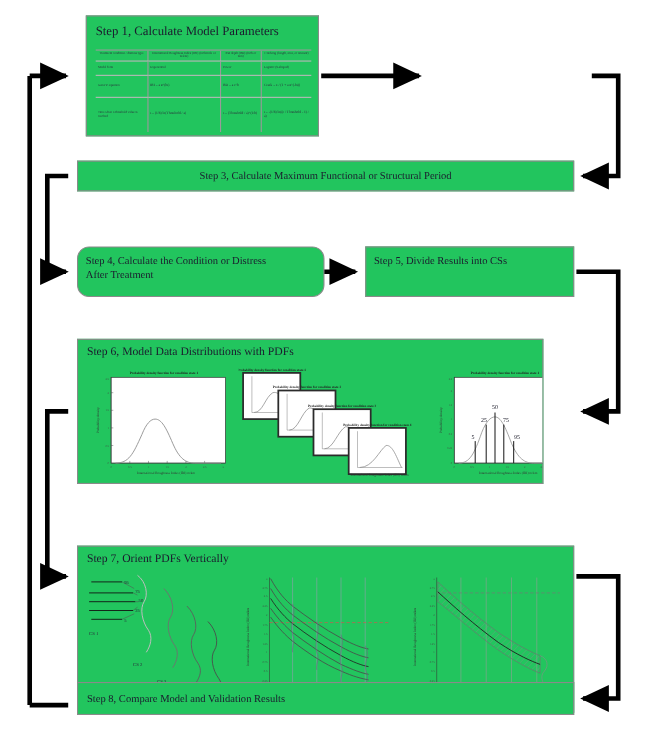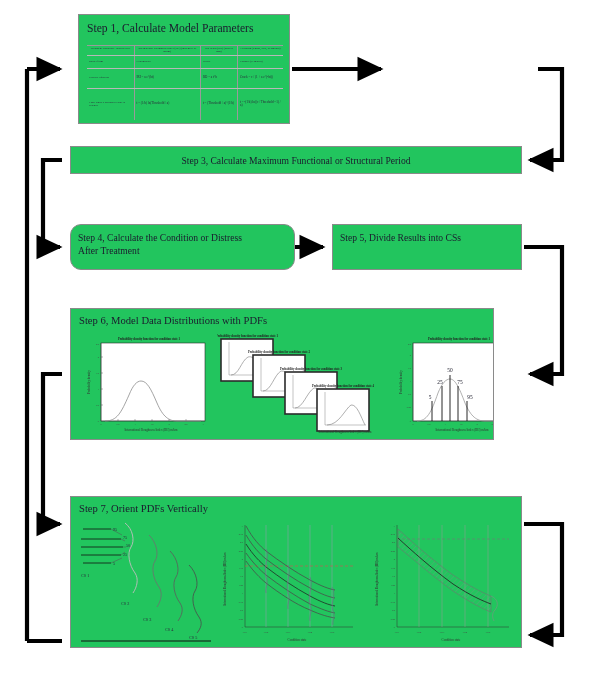--- a/index.html
+++ b/index.html
@@ -421,14 +421,17 @@
       <path d="M27,12 C40,24 60,42 82,58 C100,70 112,76 120,79
                L120,95 C112,92 100,86 82,74 C60,58 40,40 27,30 Z" fill="url(#hatch)" stroke="#6f6f6f" stroke-width="0.55"></path>
       <line x1="26" y1="22" x2="138" y2="22" stroke="#777" stroke-width="0.6" stroke-dasharray="3,2"></line>
       <path d="M27,21 C40,33 60,51 82,67 C100,79 112,84 120,87" fill="none" stroke="#1d1d1d" stroke-width="0.8"></path>
       <g fill="none" stroke="#8a8a8a" stroke-width="0.55">
         <path d="M120,79 C127,82 128,88 124,93 C121,96 121,100 123,104"></path>
       </g>
     </svg>
   </div>
 
+  <div class="box" id="step8">
+    <div class="box-title">Step 8, Compare Model and Validation Results</div>
+  </div>
 
 </div>
 
 </body></html>

